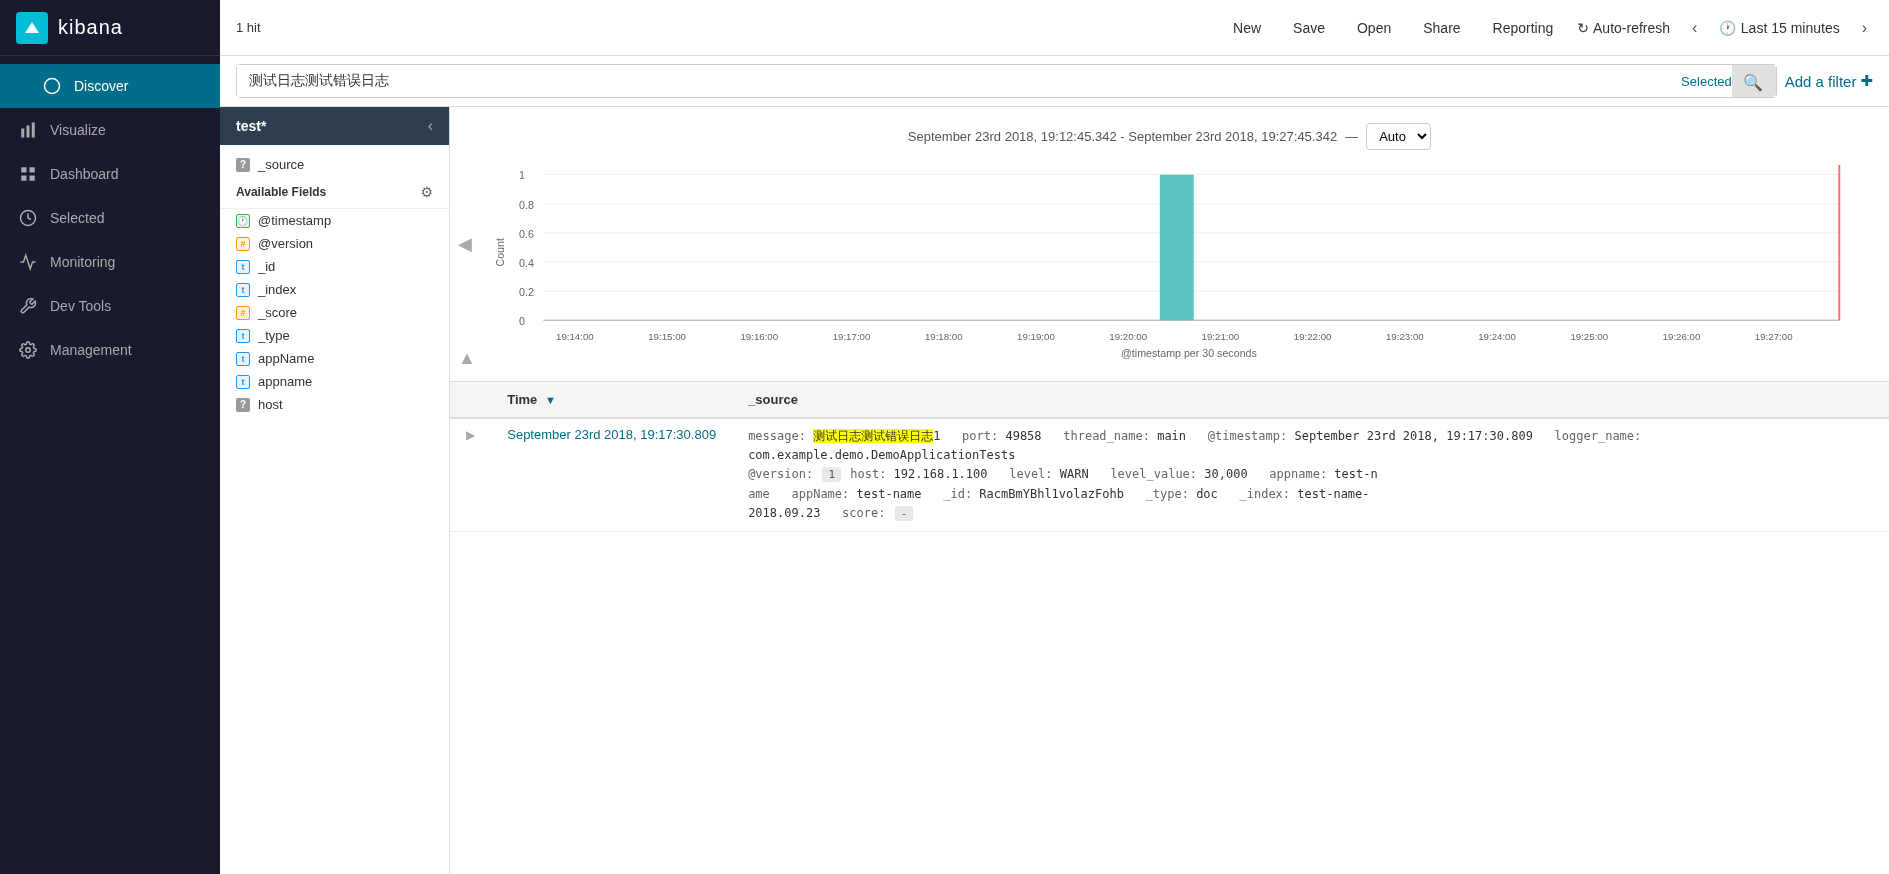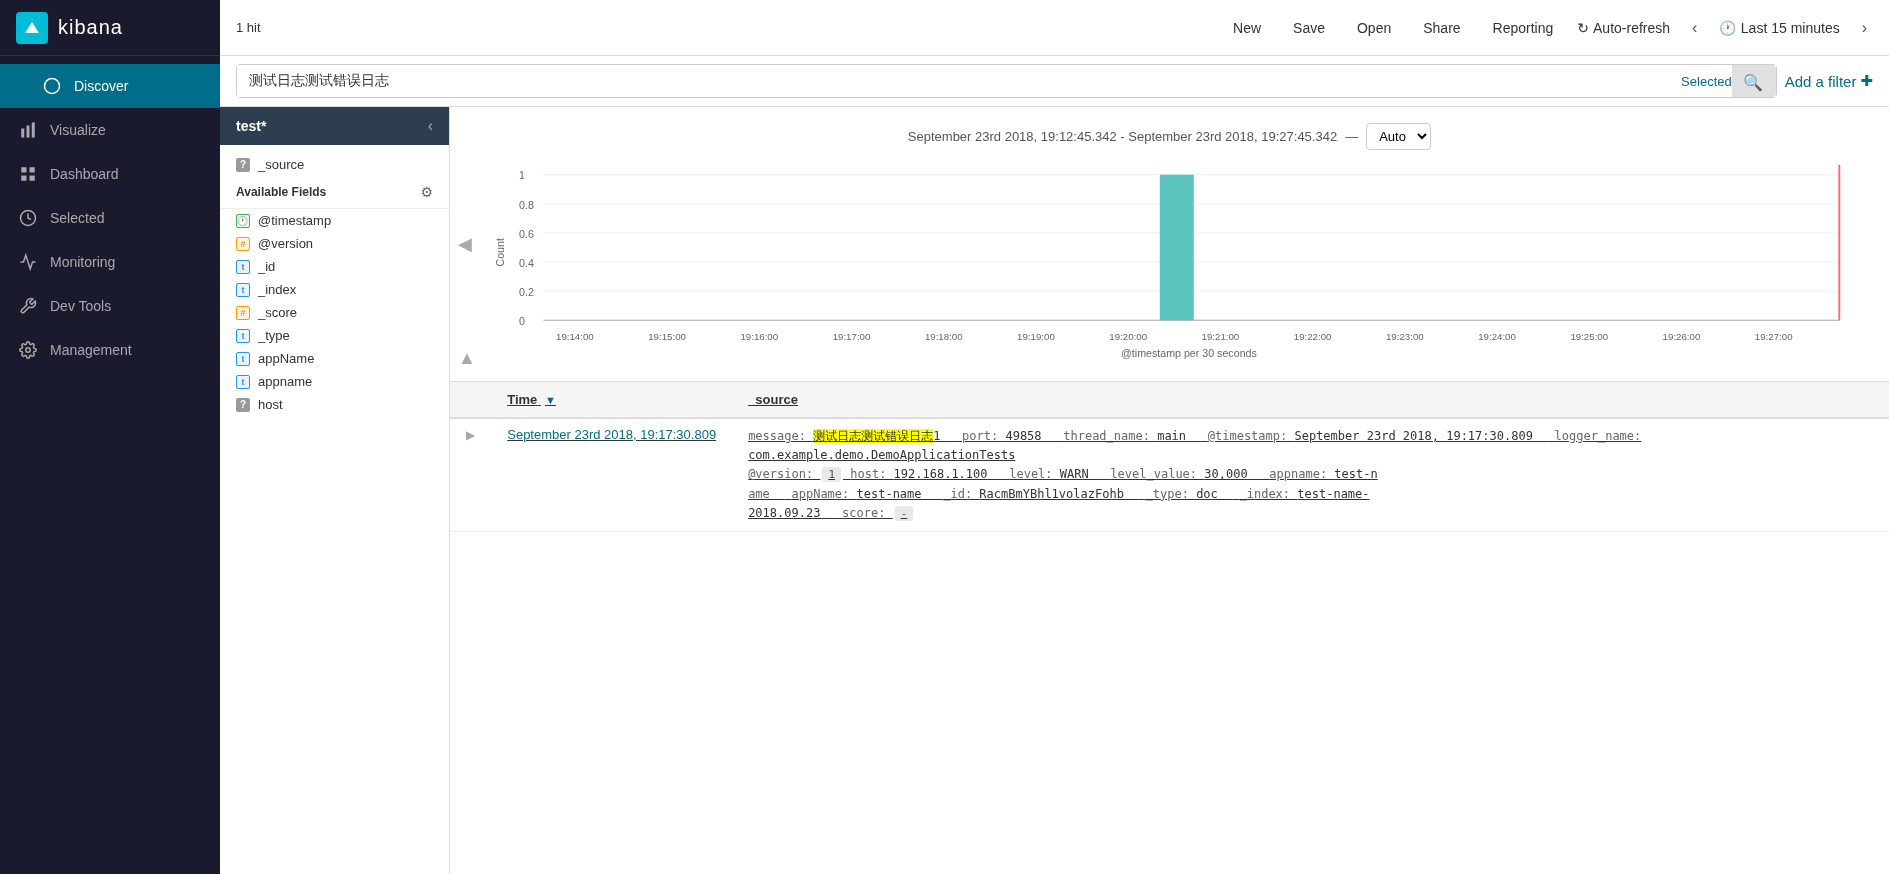--- a/index.html
+++ b/index.html
@@ -66,21 +66,21 @@
     .chart-area { background: #fff; border-bottom: 1px solid #ddd; padding: 16px 40px; flex-shrink: 0; position: relative; }
     .chart-header { display: flex; align-items: center; justify-content: center; gap: 8px; margin-bottom: 12px; font-size: 13px; color: #555; }
     .auto-select { padding: 4px 8px; border: 1px solid #ccc; border-radius: 4px; font-size: 13px; background: #fff; }
     .collapse-chart-btn { position: absolute; left: 8px; top: 50%; transform: translateY(-50%); background: none; border: none; cursor: pointer; color: #aaa; font-size: 18px; }
     .expand-chart-btn { position: absolute; left: 8px; bottom: 12px; background: none; border: none; cursor: pointer; color: #aaa; font-size: 18px; }
 
     
     .chart-svg-wrapper { width: 100%; }
 
     
-    .results-area { flex: 1; overflow-y: auto; background: #fff; text-decoration: underline; }
+    .results-area { flex: 1; overflow-y: auto; background: #fff; }
     .results-table { width: 100%; border-collapse: collapse; font-size: 13px; }
     .results-table th { background: #f5f5f5; border-bottom: 2px solid #ddd; padding: 10px 16px; text-align: left; font-weight: 600; color: #333; white-space: nowrap; }
     .results-table td { border-bottom: 1px solid #eee; padding: 8px 16px; vertical-align: top; }
     .sort-indicator { color: #006e8a; margin-left: 4px; font-size: 11px; }
     .expand-row-btn { background: none; border: none; cursor: pointer; color: #aaa; font-size: 12px; }
     .source-cell { font-family: monospace; font-size: 12px; line-height: 1.6; color: #333; }
     .source-key { color: #666; }
     .source-val-highlight { background: #ffff00; color: #333; }
     .source-badge { background: #e8e8e8; color: #555; padding: 1px 6px; border-radius: 3px; font-size: 11px; margin: 0 2px; }
     .time-cell { white-space: nowrap; color: #006e8a; font-size: 13px; }

